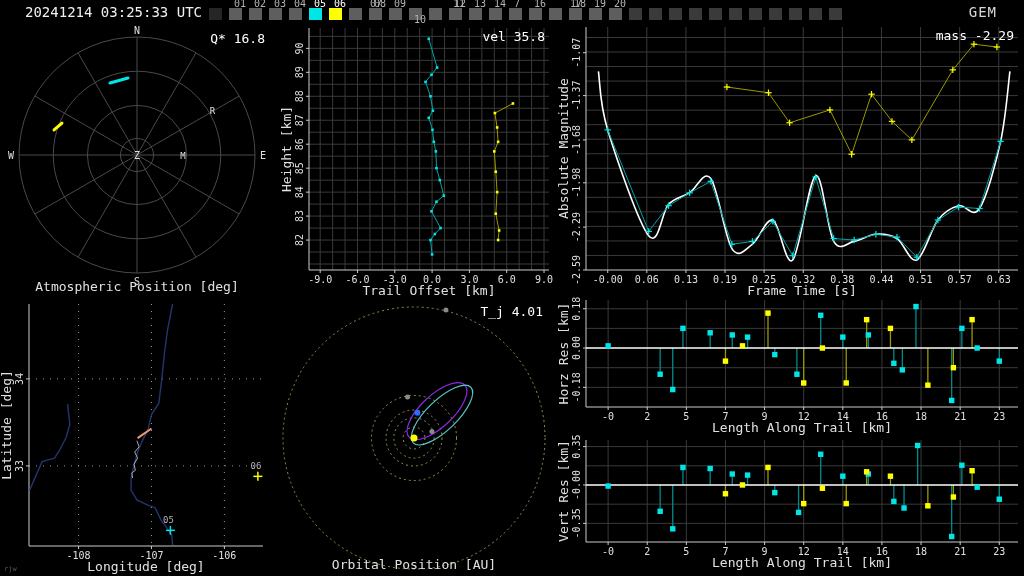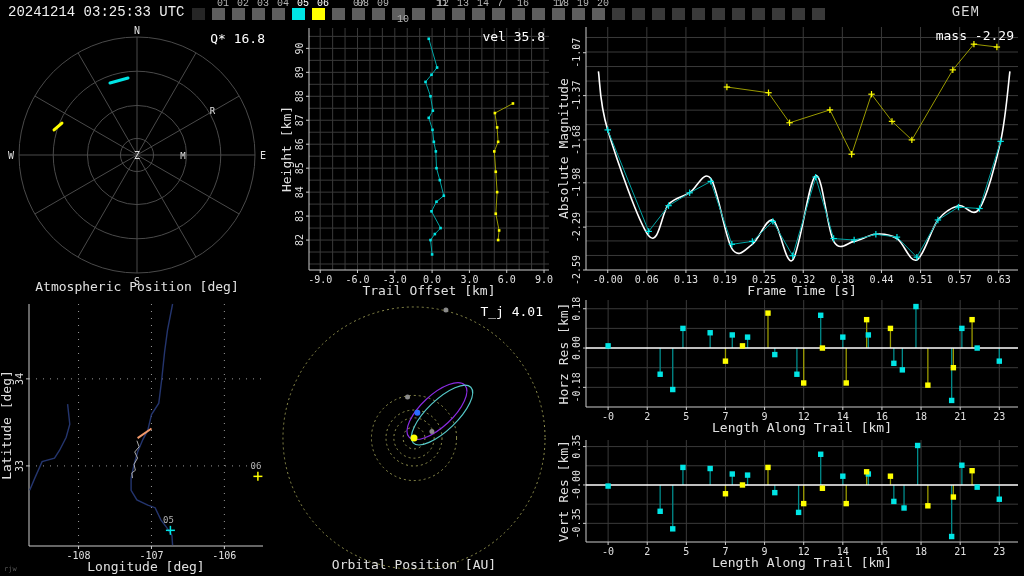--- a/index.html
+++ b/index.html
@@ -1,18 +1,18 @@
 <!DOCTYPE html>
 <html><head>
 <meta charset="utf-8">
 <style>
   html,body{margin:0;padding:0;background:#000;}
   #app{position:relative;width:1024px;height:576px;background:#000;overflow:hidden;
        font-family:"DejaVu Sans Mono",monospace;}
-  #topbar{position:absolute;left:0;top:0;width:988px;height:24px;font-family:Liberation Mono, monospace;}
+  #topbar{position:absolute;left:17px;top:0;width:988px;height:24px;}
   .ts{position:absolute;left:8px;top:4px;font-size:14px;color:#f0f0f0;white-space:pre;}
   .gem{position:absolute;right:8px;top:4px;font-size:14px;color:#d8d8d8;letter-spacing:1px;}
   .cam{position:absolute;top:8px;width:13px;height:12px;}
   .camlbl{position:absolute;top:0;font-size:10px;line-height:8px;}
   svg{position:absolute;left:0;top:0;}
   svg text{font-family:"DejaVu Sans Mono",monospace;}
 </style>
 </head>
 <body>
 

